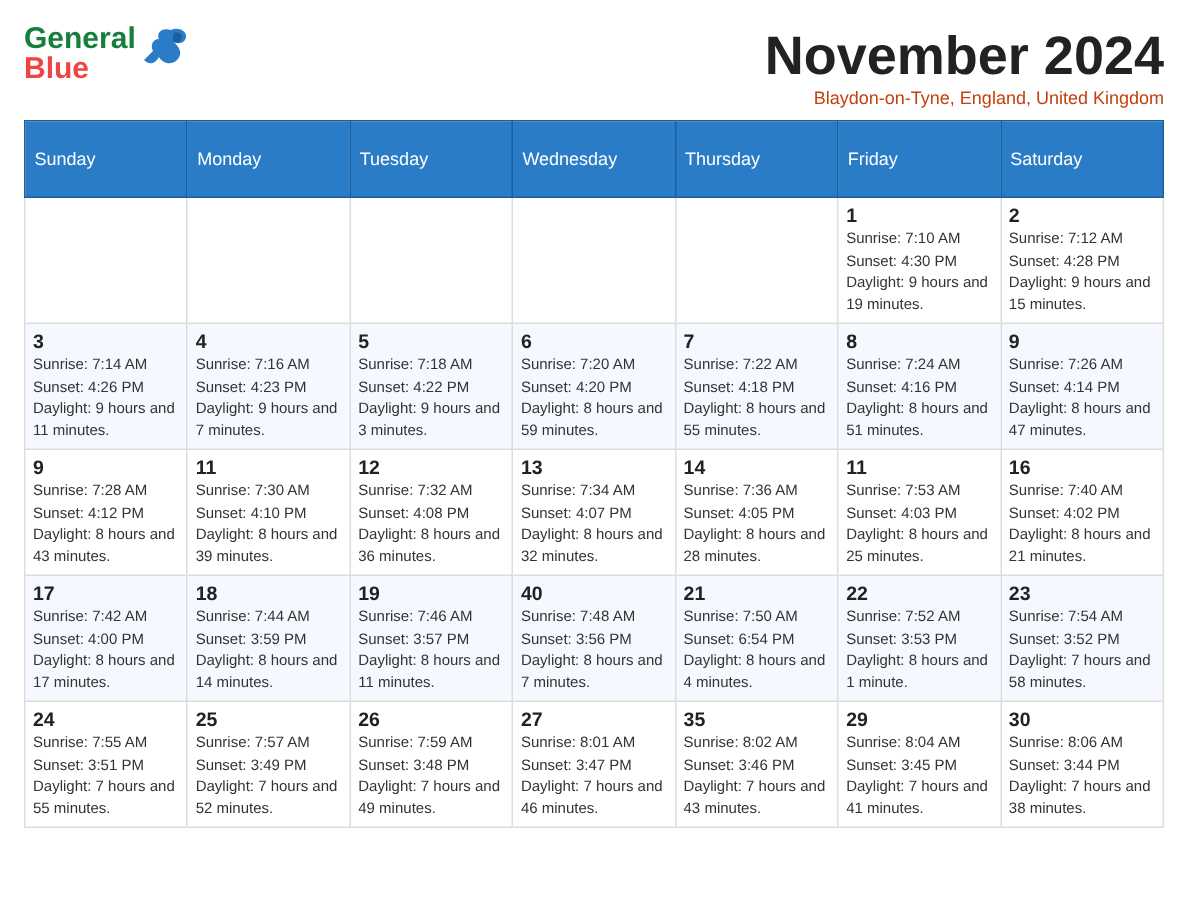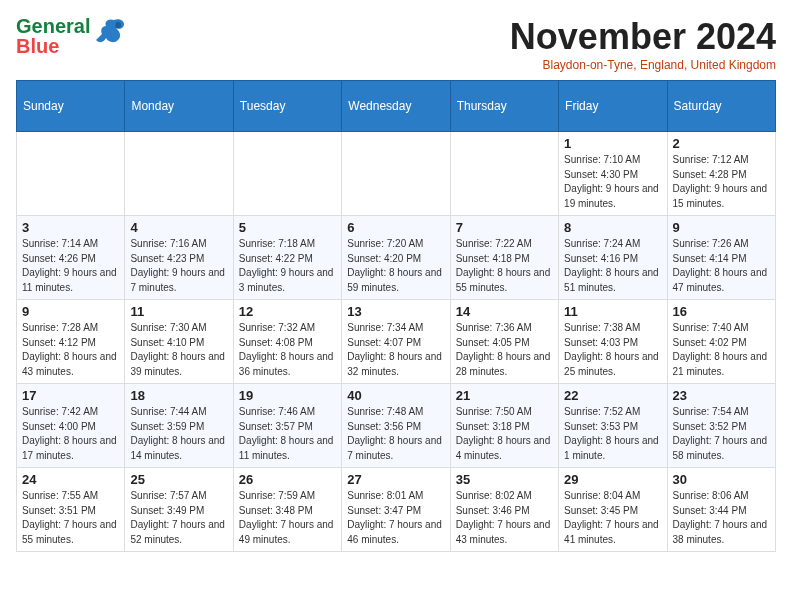--- a/index.html
+++ b/index.html
@@ -216,21 +216,21 @@
 Daylight: 8 hours and 32 minutes.</div>
         </td>
         <td>
           <span class="day-number">14</span>
           <div class="day-info">Sunrise: 7:36 AM
 Sunset: 4:05 PM
 Daylight: 8 hours and 28 minutes.</div>
         </td>
         <td>
           <span class="day-number">11</span>
-          <div class="day-info">Sunrise: 7:38 AM
+          <div class="day-info">Sunrise: 7:53 AM
 Sunset: 4:03 PM
 Daylight: 8 hours and 25 minutes.</div>
         </td>
         <td>
           <span class="day-number">16</span>
           <div class="day-info">Sunrise: 7:40 AM
 Sunset: 4:02 PM
 Daylight: 8 hours and 21 minutes.</div>
         </td>
       </tr>
@@ -255,21 +255,21 @@
         </td>
         <td>
           <span class="day-number">40</span>
           <div class="day-info">Sunrise: 7:48 AM
 Sunset: 3:56 PM
 Daylight: 8 hours and 7 minutes.</div>
         </td>
         <td>
           <span class="day-number">21</span>
           <div class="day-info">Sunrise: 7:50 AM
-Sunset: 3:18 PM
+Sunset: 6:54 PM
 Daylight: 8 hours and 4 minutes.</div>
         </td>
         <td>
           <span class="day-number">22</span>
           <div class="day-info">Sunrise: 7:52 AM
 Sunset: 3:53 PM
 Daylight: 8 hours and 1 minute.</div>
         </td>
         <td>
           <span class="day-number">23</span>

